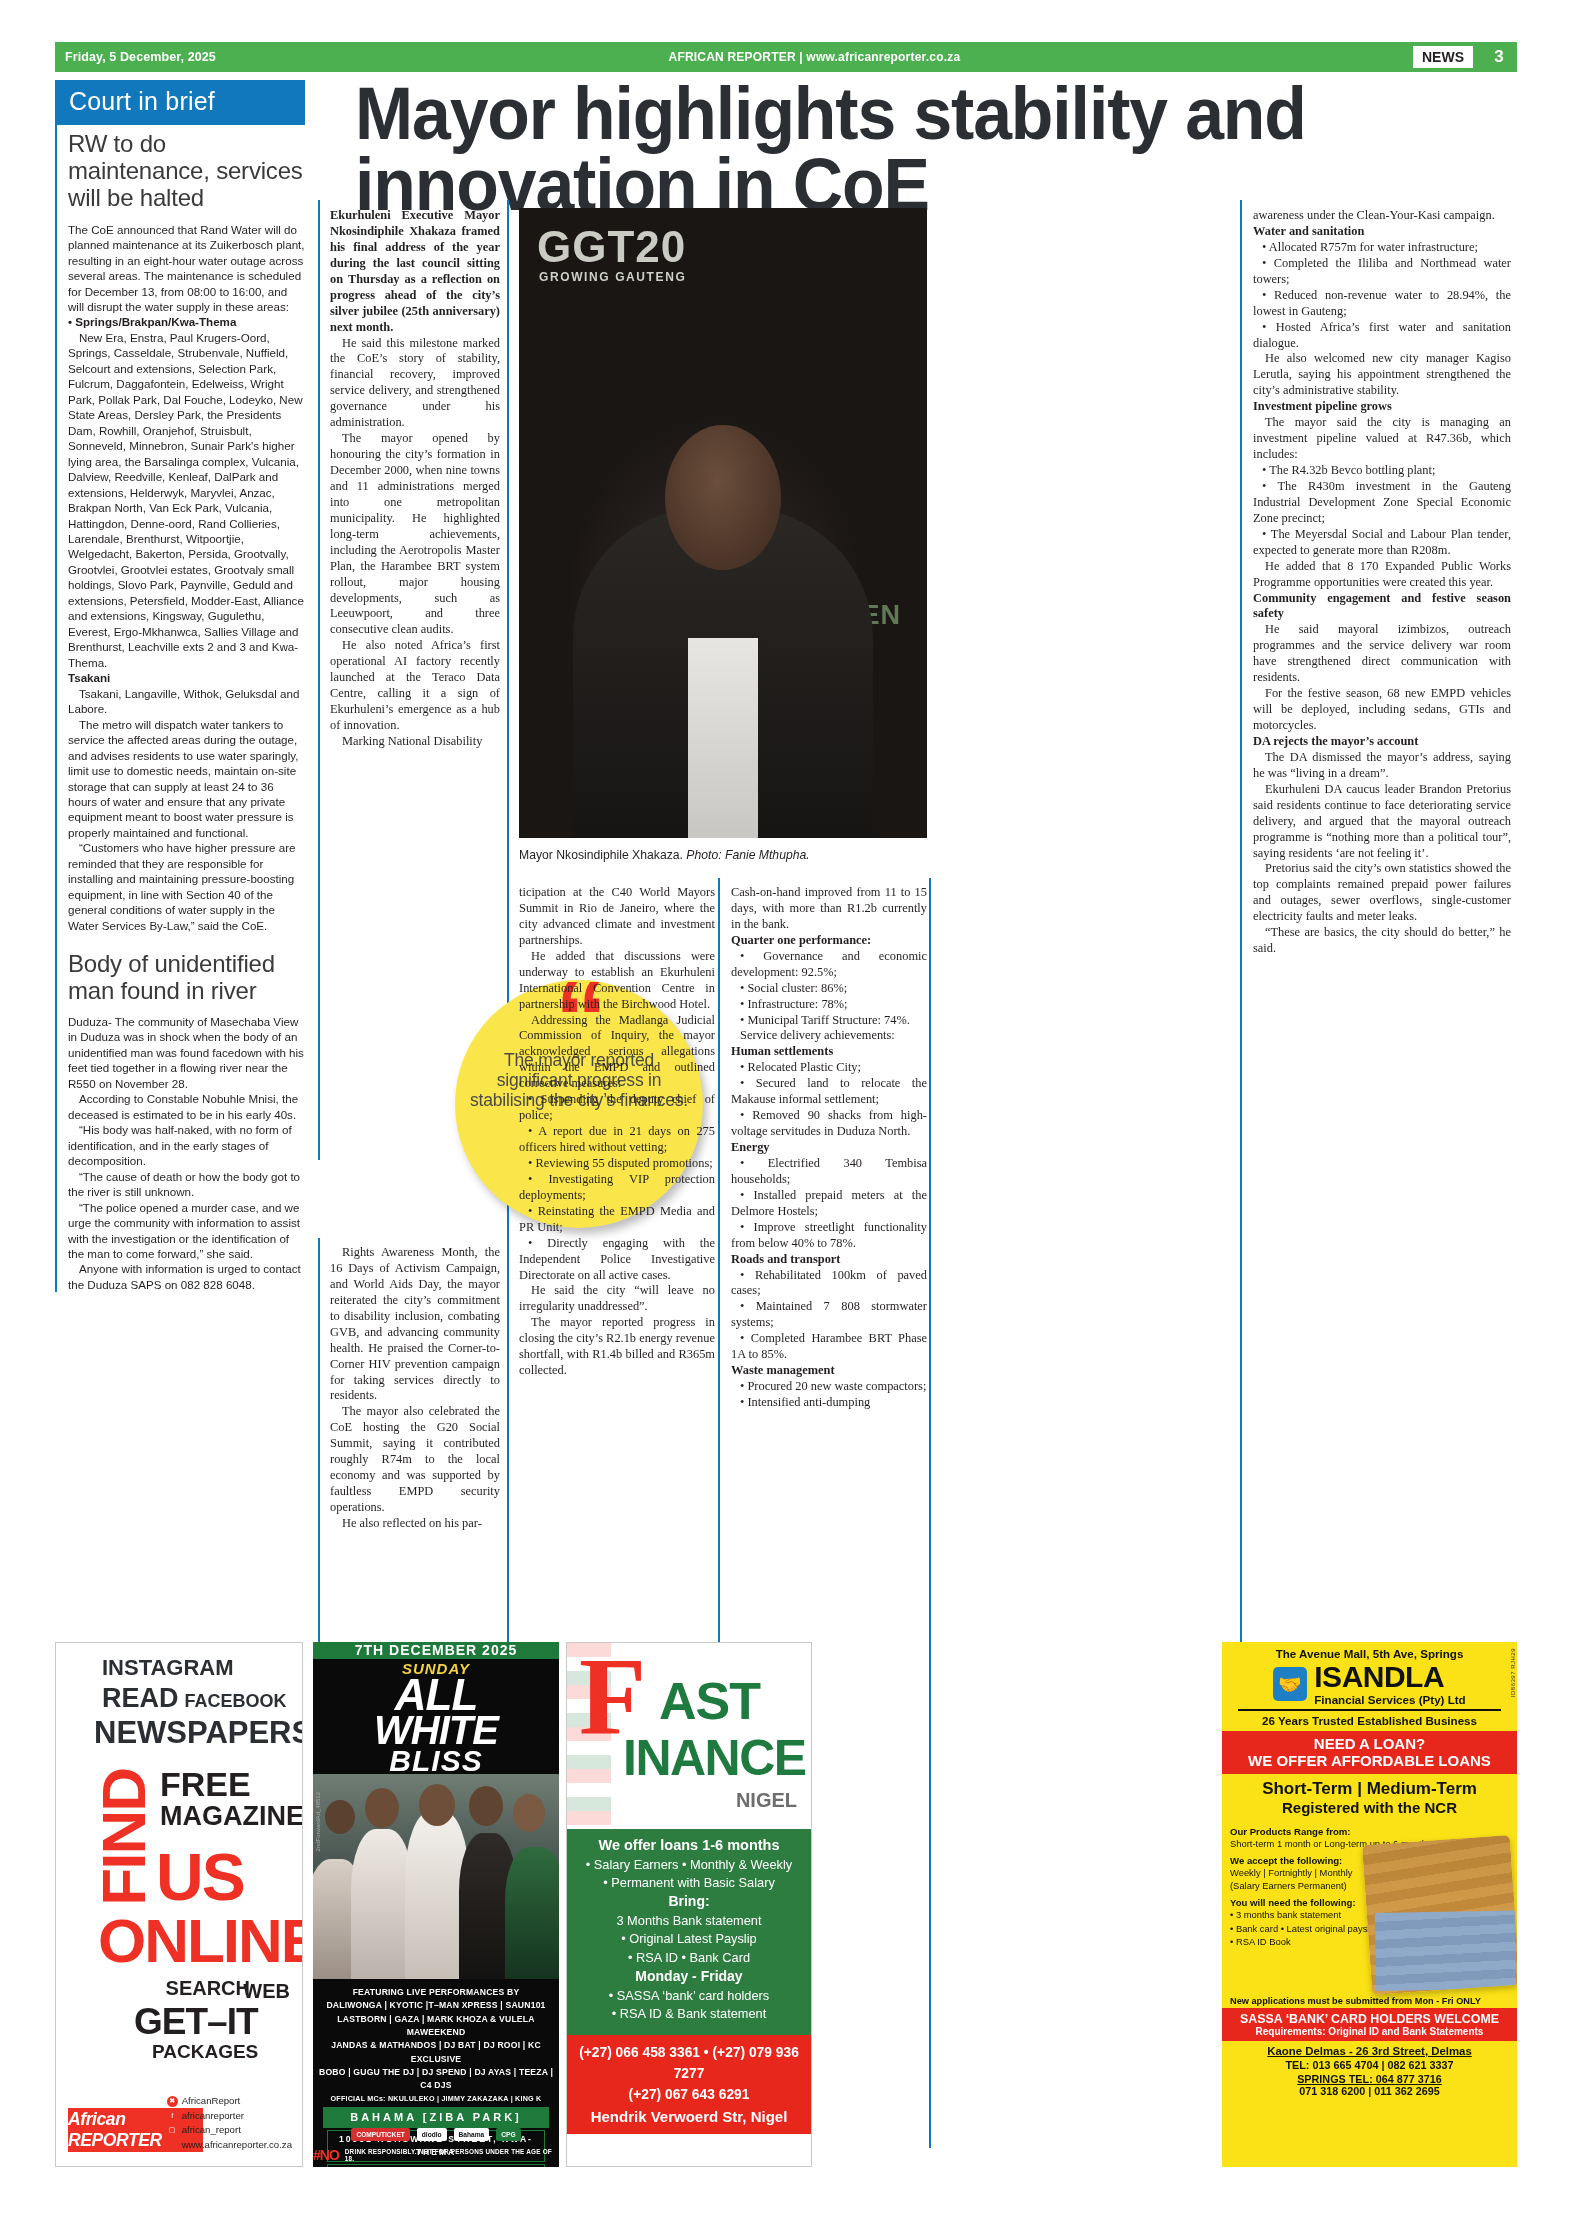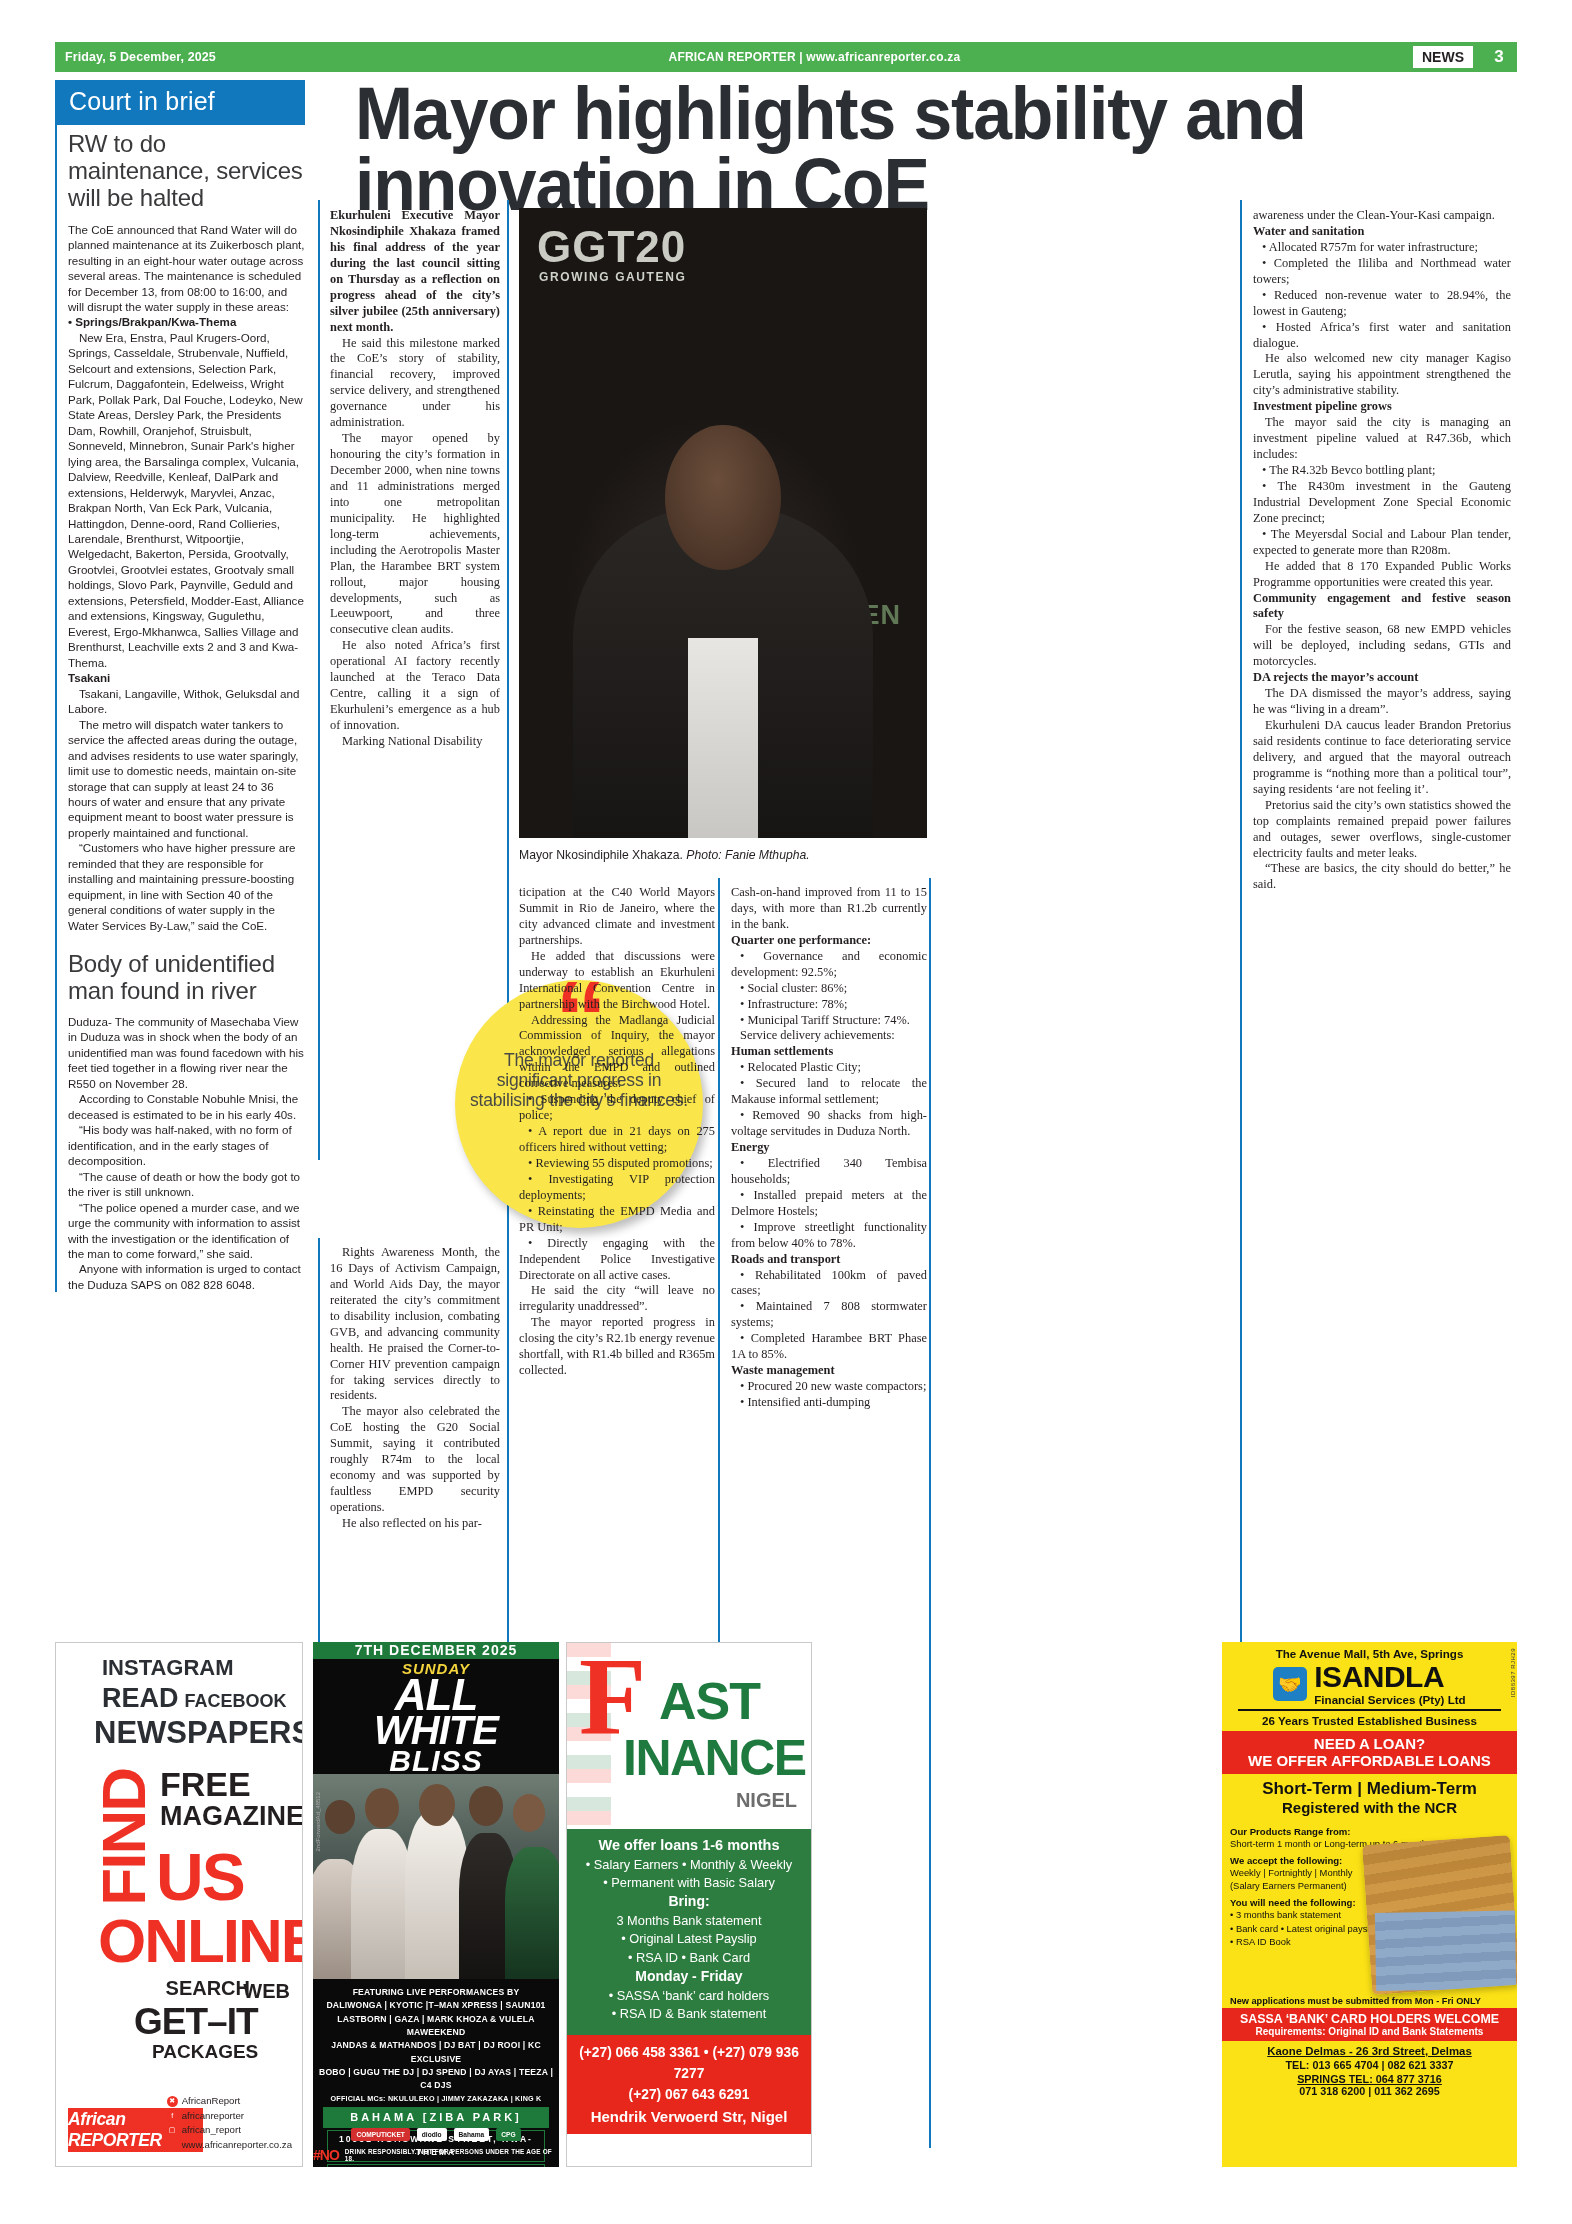--- a/index.html
+++ b/index.html
@@ -423,20 +423,21 @@
     <p class="ctr">• Reduced non-revenue water to 28.94%, the lowest in Gauteng;</p>
     <p class="ctr">• Hosted Africa’s first water and sanitation dialogue.</p>
     <p class="ind">He also welcomed new city manager Kagiso Lerutla, saying his appointment strengthened the city’s administrative stability.</p>
     <p class="b">Investment pipeline grows</p>
     <p class="ind">The mayor said the city is managing an investment pipeline valued at R47.36b, which includes:</p>
     <p class="ctr">• The R4.32b Bevco bottling plant;</p>
     <p class="ctr">• The R430m investment in the Gauteng Industrial Development Zone Special Economic Zone precinct;</p>
     <p class="ctr">• The Meyersdal Social and Labour Plan tender, expected to generate more than R208m.</p>
     <p class="ind">He added that 8 170 Expanded Public Works Programme opportunities were created this year.</p>
     <p class="b">Community engagement and festive season safety</p>
+    <p class="ind">He said mayoral izimbizos, outreach programmes and the service delivery war room have strengthened direct communication with residents.</p>
     <p class="ind">For the festive season, 68 new EMPD vehicles will be deployed, including sedans, GTIs and motorcycles.</p>
     <p class="b">DA rejects the mayor’s account</p>
     <p class="ind">The DA dismissed the mayor’s address, saying he was “living in a dream”.</p>
     <p class="ind">Ekurhuleni DA caucus leader Brandon Pretorius said residents continue to face deteriorating service delivery, and argued that the mayoral outreach programme is “nothing more than a political tour”, saying residents ‘are not feeling it’.</p>
     <p class="ind">Pretorius said the city’s own statistics showed the top complaints remained prepaid power failures and outages, sewer overflows, single-customer electricity faults and meter leaks.</p>
     <p class="ind">“These are basics, the city should do better,” he said.</p>
   </div>
 
 <div class="ad ad-border" id="ad1">
   <div class="a1-wrap">

